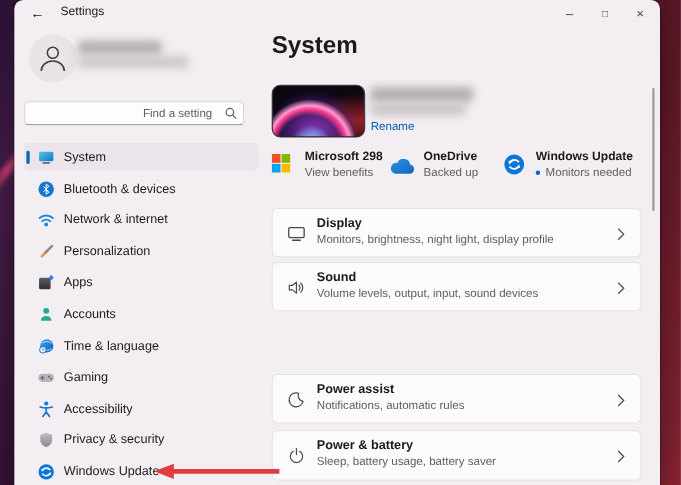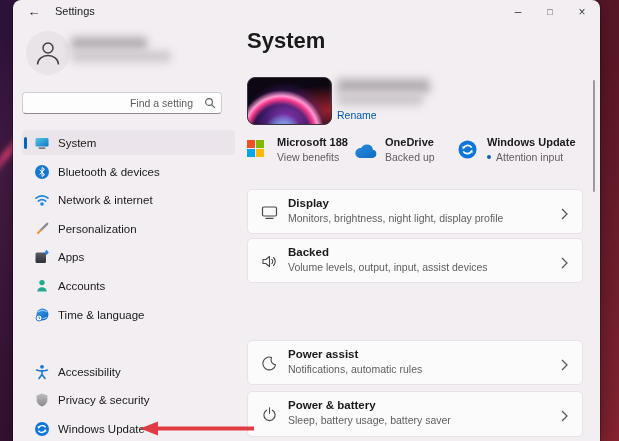--- a/index.html
+++ b/index.html
@@ -184,20 +184,31 @@
           </defs>
           <circle cx="8.5" cy="7.5" r="6" fill="url(#g-glb)"></circle>
           <path d="M4 5 a8 8 0 0 1 9 0 M4 10 a8 8 0 0 0 9 0" fill="none" stroke="#cfeaff" stroke-width="0.8"></path>
           <circle cx="5" cy="11" r="3" fill="#eaf4fd" stroke="#0a5fba" stroke-width="0.8"></circle>
           <path d="M5 9.6 V11 L6.1 11.7" fill="none" stroke="#0a5fba" stroke-width="0.8"></path>
         </svg>
     </span>
     <span class="nav-label">Time &amp; language</span>
   </div>
 
+  <div class="nav-item" style="top:330px">
+    <span class="nav-icon">
+      <svg width="16" height="16" viewBox="0 0 16 16">
+          <rect x="1" y="4.8" width="14" height="7.4" rx="3.7" fill="#b6b2b7"></rect>
+          <path d="M4.6 7 v3 M3.1 8.5 h3" stroke="#646166" stroke-width="1" stroke-linecap="round"></path>
+          <circle cx="10.6" cy="7.6" r="0.9" fill="#646166"></circle>
+          <circle cx="12.4" cy="9.4" r="0.9" fill="#646166"></circle>
+        </svg>
+    </span>
+    <span class="nav-label">Gaming</span>
+  </div>
 
   <div class="nav-item" style="top:387px">
     <span class="nav-icon">
       <svg width="16" height="16" viewBox="0 0 16 16">
           <defs>
             <linearGradient id="g-shd" x1="0" y1="0" x2="0" y2="1">
               <stop offset="0" stop-color="#c0bdc2"></stop>
               <stop offset="1" stop-color="#8a878c"></stop>
             </linearGradient>
           </defs>
@@ -239,21 +250,21 @@
 
   <div class="status-card" style="left:234px">
     <span class="sc-icon" style="left:0">
       <svg width="17" height="17" viewBox="0 0 17 17">
           <rect x="0" y="0" width="8" height="8" fill="#f25022"></rect>
           <rect x="9" y="0" width="8" height="8" fill="#7fba00"></rect>
           <rect x="0" y="9" width="8" height="8" fill="#00a4ef"></rect>
           <rect x="9" y="9" width="8" height="8" fill="#ffb900"></rect>
         </svg>
     </span>
-    <span class="sc-title" style="left:30px">Microsoft 188</span>
+    <span class="sc-title" style="left:30px">Microsoft 298</span>
     <span class="sc-sub" style="left:30px">View benefits</span>
   </div>
 
   <div class="status-card" style="left:341px">
     <span class="sc-icon" style="left:0;top:10px">
       <svg width="24" height="15" viewBox="0 0 24 15">
           <defs>
             <linearGradient id="g-od" x1="0" y1="0" x2="1" y2="1">
               <stop offset="0" stop-color="#2a8de2"></stop>
               <stop offset="1" stop-color="#0f6cbd"></stop>
@@ -272,21 +283,21 @@
           <circle cx="8" cy="8" r="7.6" fill="#0d77d7"></circle>
           <path d="M11.6 6.4 A4 4 0 0 0 4.6 6.9" fill="none" stroke="#fff" stroke-width="1.4"></path>
           <polygon points="3.6,5.2 5.8,5.6 4.1,8.2" fill="#fff"></polygon>
           <path d="M4.4 9.6 A4 4 0 0 0 11.4 9.1" fill="none" stroke="#fff" stroke-width="1.4"></path>
           <polygon points="12.4,10.8 10.2,10.4 11.9,7.8" fill="#fff"></polygon>
         </svg>
     </span>
     <span class="sc-title" style="left:29px">Windows Update</span>
     <span class="sc-sub" style="left:29px">
         <span class="alert-dot"></span>
-        <span>Attention input</span>
+        <span>Monitors needed</span>
       </span>
   </div>
 
   <div class="row-card" style="top:189px">
     <span class="row-icon">
       <svg width="17" height="17" viewBox="0 0 17 17">
           <rect x="1.5" y="3" width="14" height="9" rx="1.2" fill="none" stroke="#4a474b" stroke-width="1.2"></rect>
           <line x1="5" y1="14.4" x2="12" y2="14.4" stroke="#4a474b" stroke-width="1.2" stroke-linecap="round"></line>
         </svg>
     </span>
@@ -297,22 +308,22 @@
         </svg></span>
   </div>
 
   <div class="row-card" style="top:238px">
     <span class="row-icon">
       <svg width="17" height="17" viewBox="0 0 17 17">
           <path d="M2 6.5 H4.8 L8.5 3.5 V13.5 L4.8 10.5 H2 Z" fill="none" stroke="#4a474b" stroke-width="1.1" stroke-linejoin="round"></path>
           <path d="M10.8 6.3 a3 3 0 0 1 0 4.4 M12.5 4.5 a5.5 5.5 0 0 1 0 8" fill="none" stroke="#4a474b" stroke-width="1.1" stroke-linecap="round"></path>
         </svg>
     </span>
-    <span class="row-title">Backed</span>
-    <span class="row-sub">Volume levels, output, input, assist devices</span>
+    <span class="row-title">Sound</span>
+    <span class="row-sub">Volume levels, output, input, sound devices</span>
     <span class="chevron"><svg width="7" height="12" viewBox="0 0 7 12">
           <path d="M1 1 L6 6 L1 11" fill="none" stroke="#5a575b" stroke-width="1.3"></path>
         </svg></span>
   </div>
 
 
   <div class="row-card" style="top:340px">
     <span class="row-icon">
       <svg width="17" height="17" viewBox="0 0 17 17">
           <path d="M10.5 2.5 A6.4 6.4 0 1 0 14.5 9.8 A5.2 5.2 0 0 1 10.5 2.5 Z" fill="none" stroke="#4a474b" stroke-width="1.1" stroke-linejoin="round"></path>

